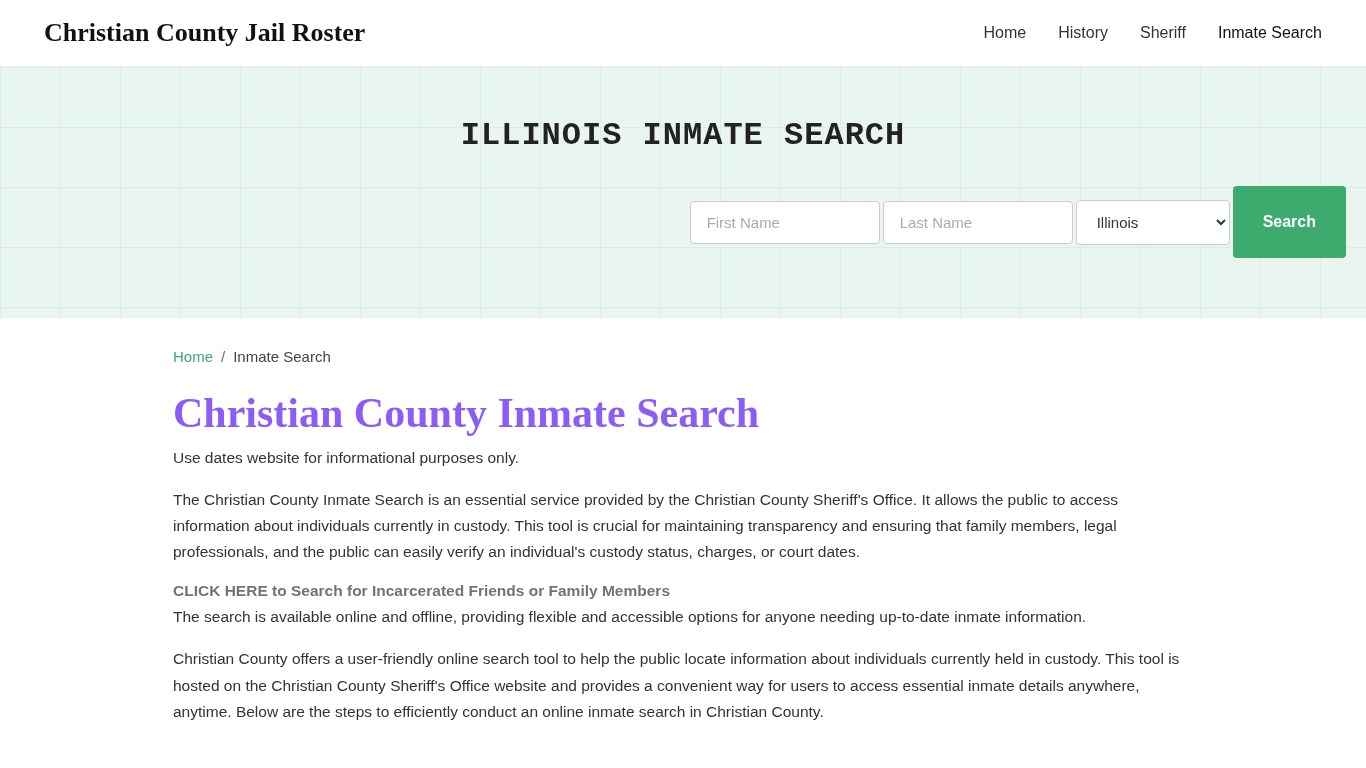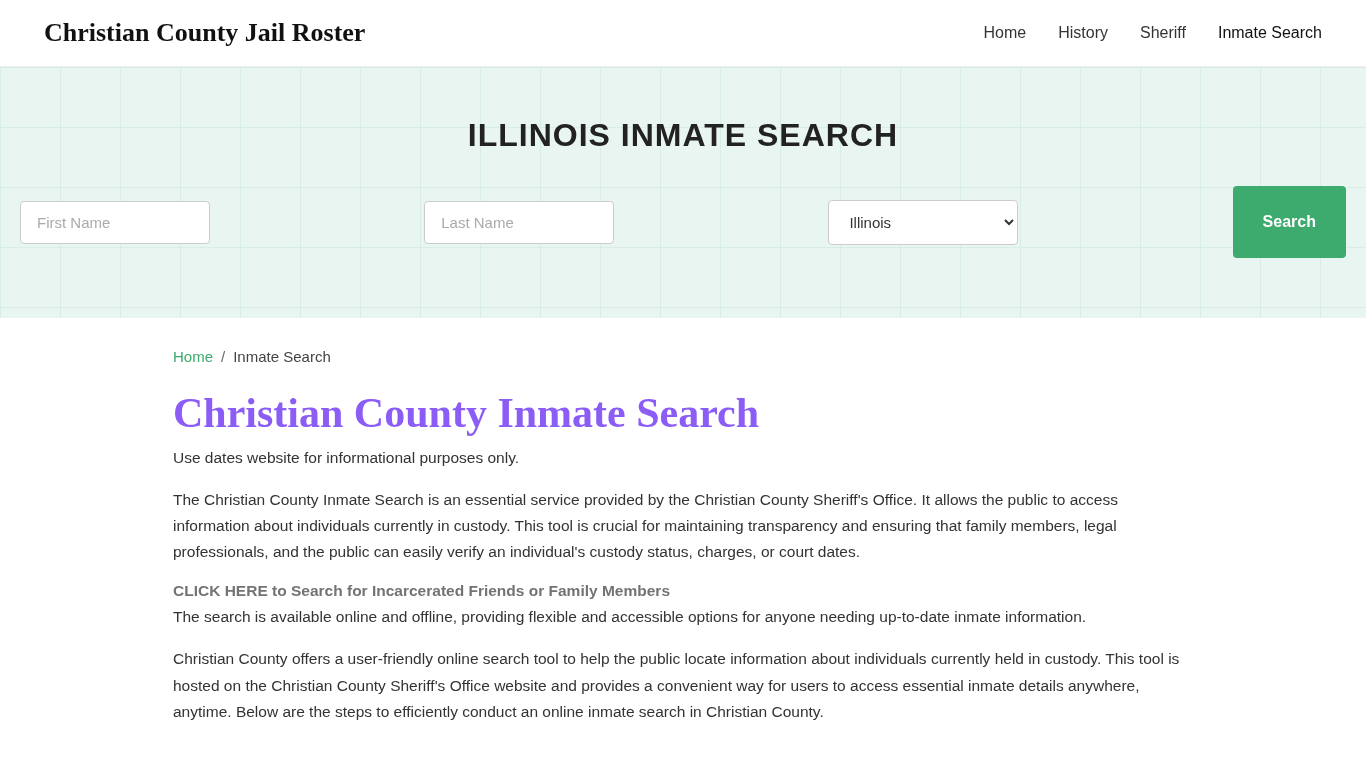--- a/index.html
+++ b/index.html
@@ -53,28 +53,28 @@
       background-size: 60px 60px;
       padding: 50px 20px 60px;
       text-align: center;
     }
     .hero-title {
       font-size: 32px;
       font-weight: 900;
       color: #222;
       letter-spacing: 1px;
       margin-bottom: 32px;
-      font-family: Liberation Sans, sans-serif;
+      font-family: Liberation Mono, monospace;
       text-transform: uppercase;
     }
     .search-form {
       display: flex;
       align-items: center;
-      justify-content: space-between;
-      gap: 10px;
+      justify-content: flex-end;
+      gap: 3px;
       flex-wrap: wrap;
     }
     .search-form input {
       padding: 12px 16px;
       border: 1px solid #ccc;
       border-radius: 4px;
       font-size: 15px;
       width: 190px;
       color: #555;
       outline: none;
@@ -82,21 +82,21 @@
       font-family: Arial, sans-serif;
     }
     .search-form input::placeholder {
       color: #aaa;
     }
     .search-form select {
       padding: 12px 16px;
       border: 1px solid #ccc;
       border-radius: 4px;
       font-size: 15px;
-      width: 190px;
+      width: 154px;
       color: #333;
       outline: none;
       background: #fff;
       font-family: Arial, sans-serif;
       cursor: pointer;
     }
     .search-btn {
       padding: 27px 30px;
       background: #3daa6e;
       color: #fff;

